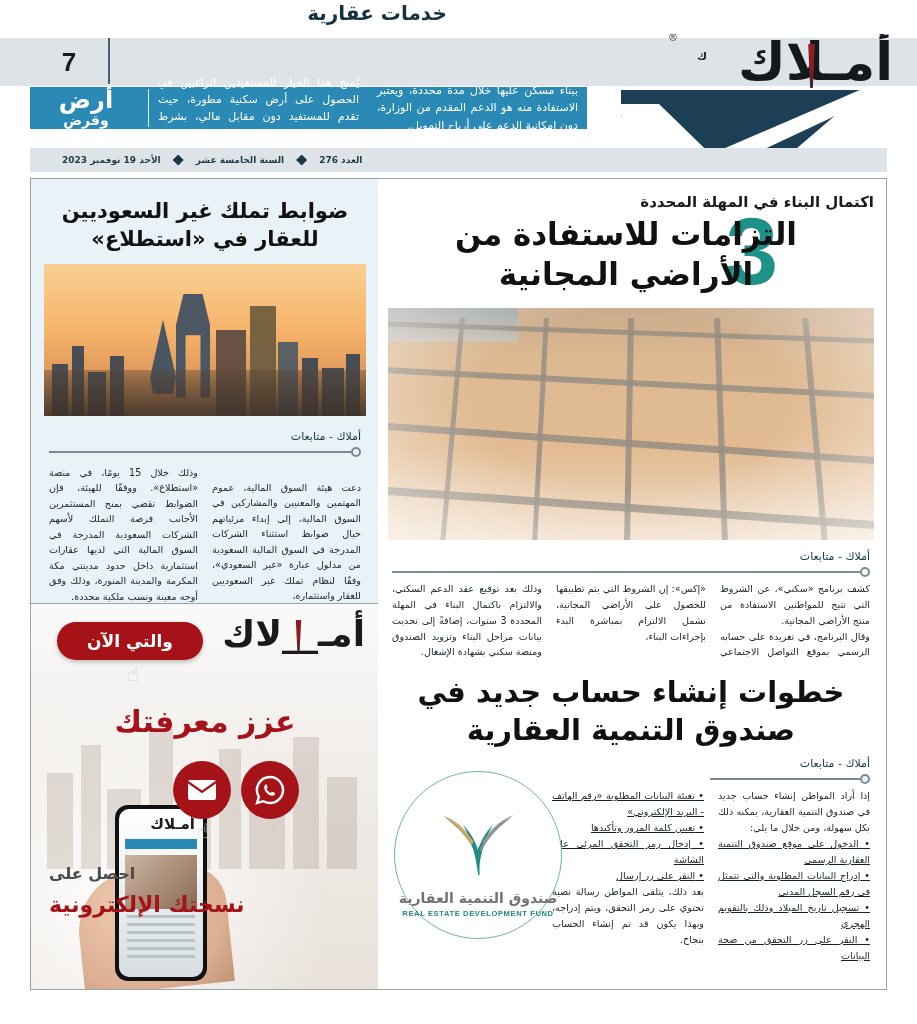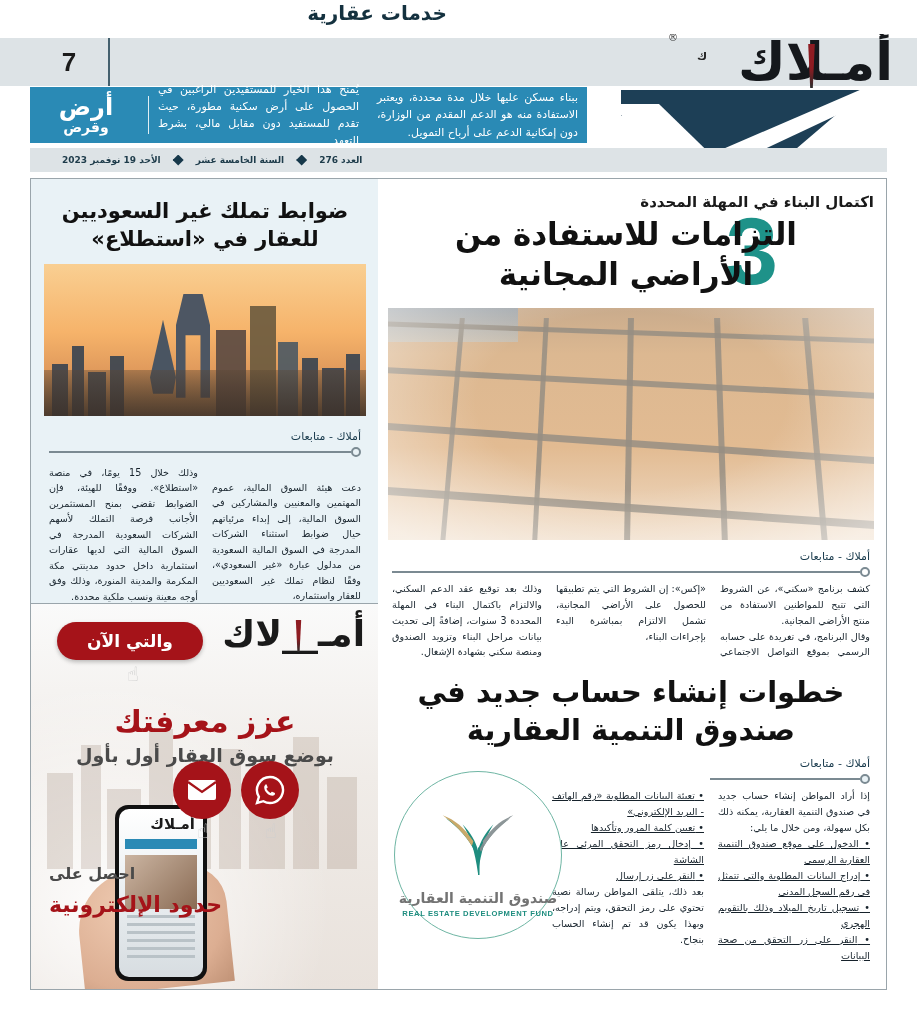--- a/index.html
+++ b/index.html
@@ -96,21 +96,21 @@
     position: absolute;
     top: 52px; right: 34px;
     width: 250px; height: 90px;
   }
   .logo-check svg { display: block; }
 
   
   .blue-banner {
     position: absolute;
     top: 49px; left: 30px;
-    width: 557px; height: 56px;
+    width: 557px; height: 42px;
     background: #2a8ab5;
     color: #ffffff;
     display: flex;
     flex-direction: row-reverse;
     align-items: center;
   }
   .bb-title {
     width: 118px;
     text-align: center;
     padding-right: 6px;
@@ -570,21 +570,20 @@
         <div style="left:286px;width:30px;height:92px;"></div>
       </div>
 
       <div class="ad-logo">أمـ__لاك</div>
       <div class="ad-logo-nib"></div>
 
       <button class="ad-subscribe">والتي الآن</button>
       <span class="cursor-hand" style="top:58px;left:88px;">☝</span>
 
       <div class="ad-h1">عزز معرفتك</div>
-      <div class="ad-h2">بوضع سوق العقار أول بأول</div>
 
       <div class="ad-hand"></div>
       <div class="ad-phone">
         <div class="ad-phone-screen">
           <div class="mini-logo">أمـلاك</div>
           <div class="mini-bar"></div>
           <div class="mini-img"></div>
           <div class="mini-line" style="top:106px;"></div>
           <div class="mini-line" style="top:114px;"></div>
           <div class="mini-line" style="top:122px;"></div>
@@ -604,21 +603,21 @@
 
       <div class="ad-circle wa">
         <svg width="32" height="32" viewBox="0 0 32 32">
           <path d="M16 3a13 13 0 0 0-11.1 19.8L3 29l6.4-1.8A13 13 0 1 0 16 3z" fill="none" stroke="#ffffff" stroke-width="2.4"></path>
           <path d="M11.6 10.4c.4-.1.9 0 1.1.5l.9 2c.2.4 0 .8-.3 1l-.7.6c-.2.2-.2.4-.1.6a8 8 0 0 0 3.8 3.8c.2.1.4 0 .6-.1l.6-.7c.2-.3.6-.4 1-.2l2 .9c.5.2.6.8.5 1.2-.3 1-1.3 1.7-2.4 1.7-4.3 0-8.4-4.1-8.4-8.4 0-1.1.6-2.1 1.4-2.9z" fill="#ffffff"></path>
         </svg>
       </div>
       <span class="cursor-hand" style="bottom:146px;right:102px;">☝</span>
 
       <div class="ad-get">احصل على</div>
-      <div class="ad-copy">حدود الإلكترونية</div>
+      <div class="ad-copy">نسختك الإلكترونية</div>
     </div>
   </div>
 
   <div class="main-col">
 
     <div class="kicker">اكتمال البناء في المهلة المحددة</div>
 
     <div class="headline-wrap">
       <div class="big-number">3</div>
       <div class="headline">التزامات للاستفادة من الأراضي المجانية</div>

